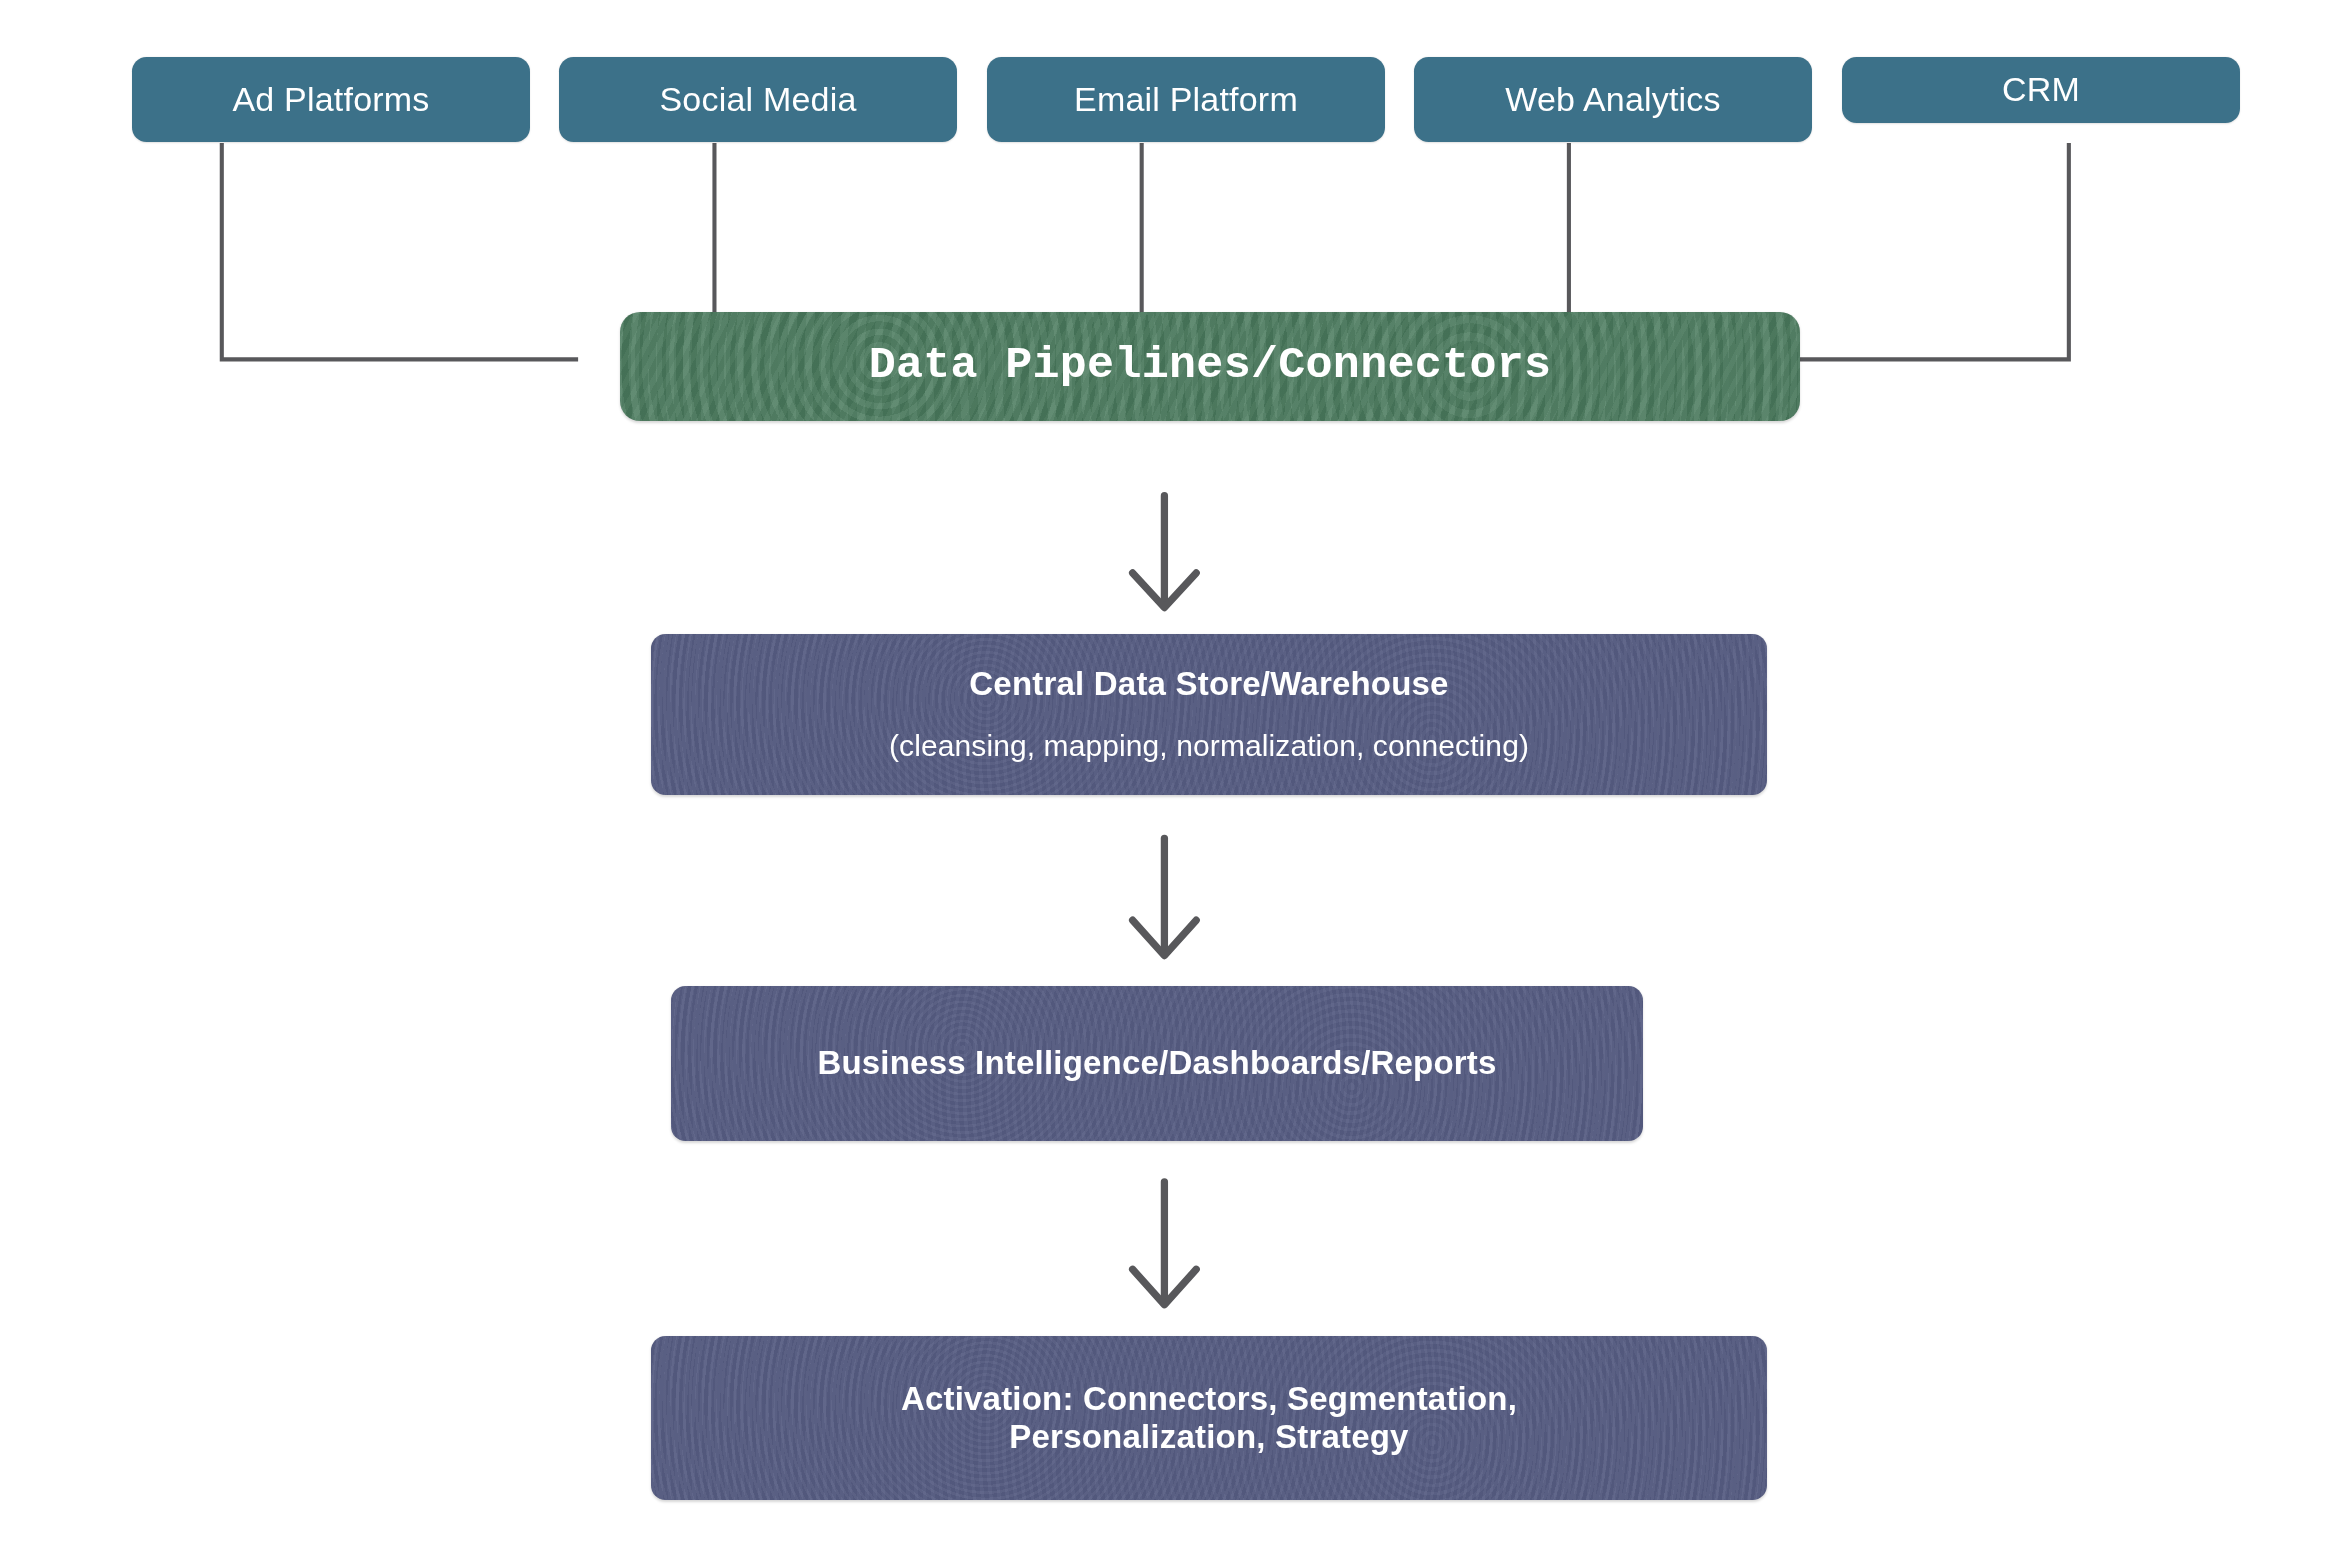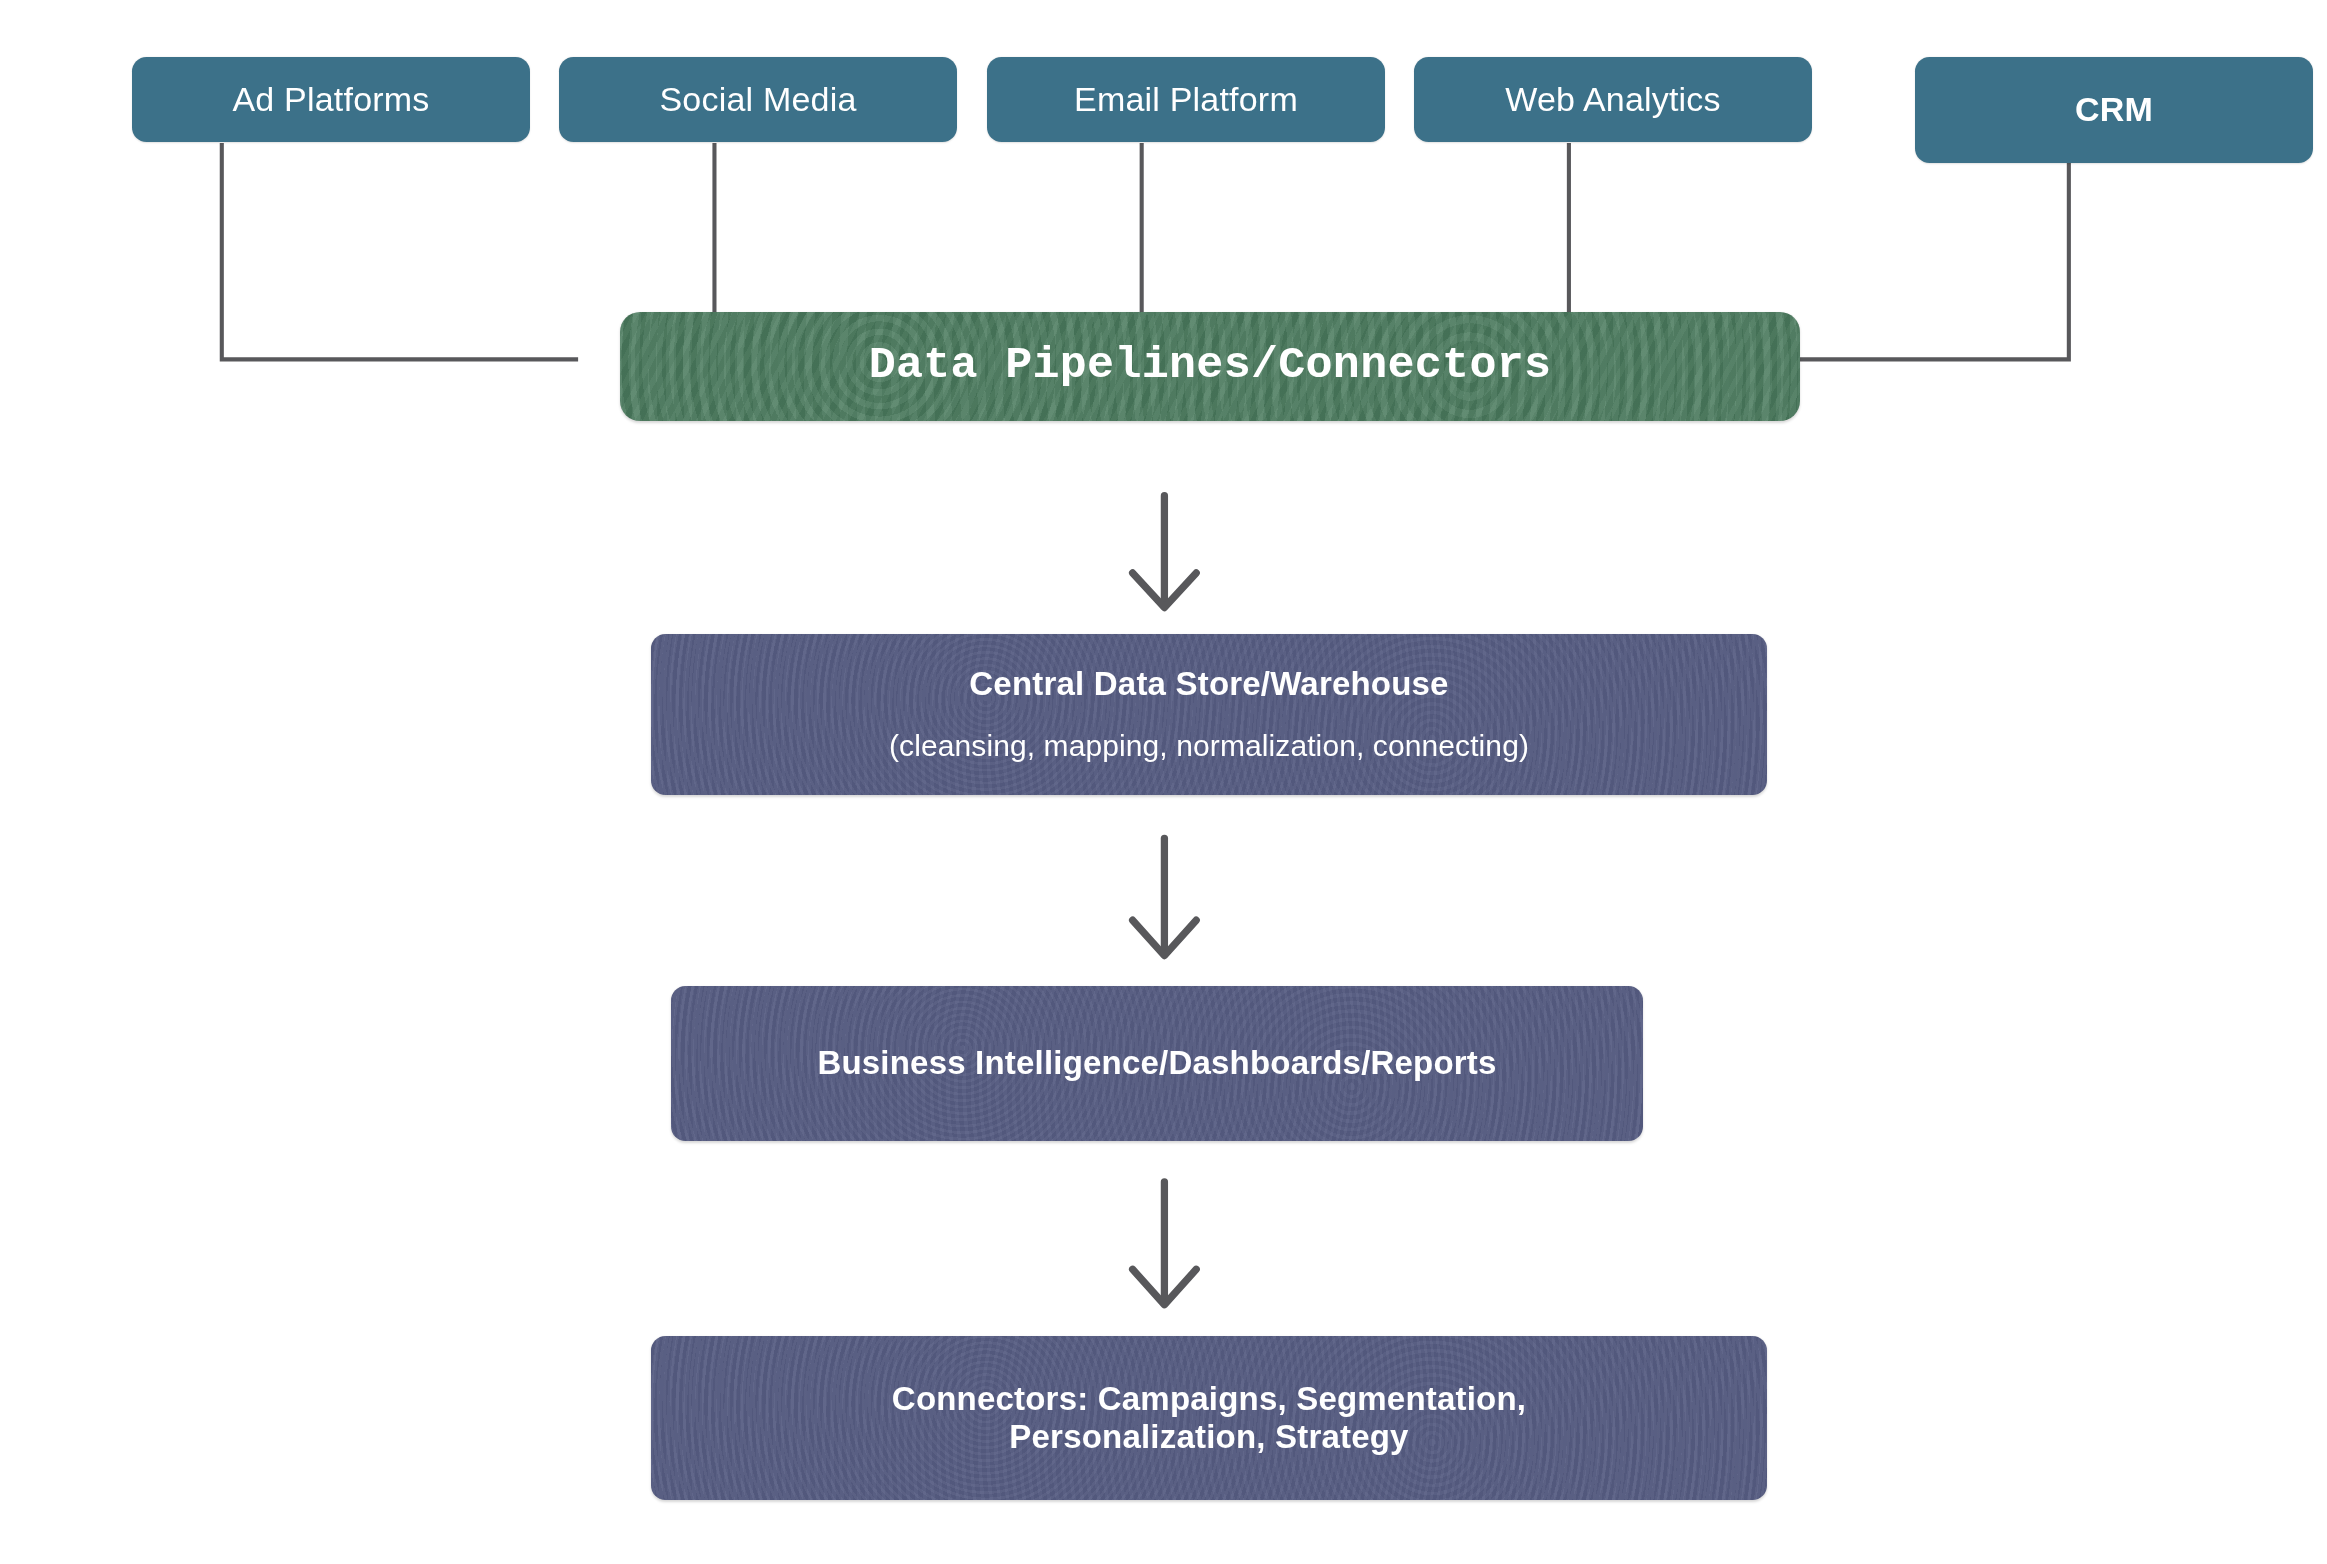--- a/index.html
+++ b/index.html
@@ -131,36 +131,36 @@
   </div>
 
   <div class="node source" style="left:515px; top:57px; width:398px; height:85px;">
     <span>Social Media</span>
   </div>
 
   <div class="node source" style="left:1370px; top:57px; width:398px; height:85px;">
     <span>Web Analytics</span>
   </div>
 
-  <div class="node source" style="left:1871px; top:57px; width:398px; height:106px;font-weight:bold;">
+  <div class="node source" style="left:1798px; top:57px; width:398px; height:66px;">
     <span>CRM</span>
   </div>
 
   <div class="node pipeline" style="left:576px; top:312px; width:1180px; height:109px;font-family:Liberation Mono, monospace;">
     <span>Data Pipelines/Connectors</span>
   </div>
 
   <div class="node stage" style="left:607px; top:634px; width:1116px; height:161px;gap:16px;">
     <span class="title">Central Data Store/Warehouse</span>
     <span class="subtitle">(cleansing, mapping, normalization, connecting)</span>
   </div>
 
   <div class="node stage" style="left:627px; top:986px; width:972px; height:155px;">
     <span class="title">Business Intelligence/Dashboards/Reports</span>
   </div>
 
   <div class="node stage" style="left:607px; top:1336px; width:1116px; height:164px;">
-    <span class="title">Connectors: Campaigns, Segmentation,</span>
+    <span class="title">Activation: Connectors, Segmentation,</span>
     <span class="title">Personalization, Strategy</span>
   </div>
 
 </div>
 
 
 </body></html>

